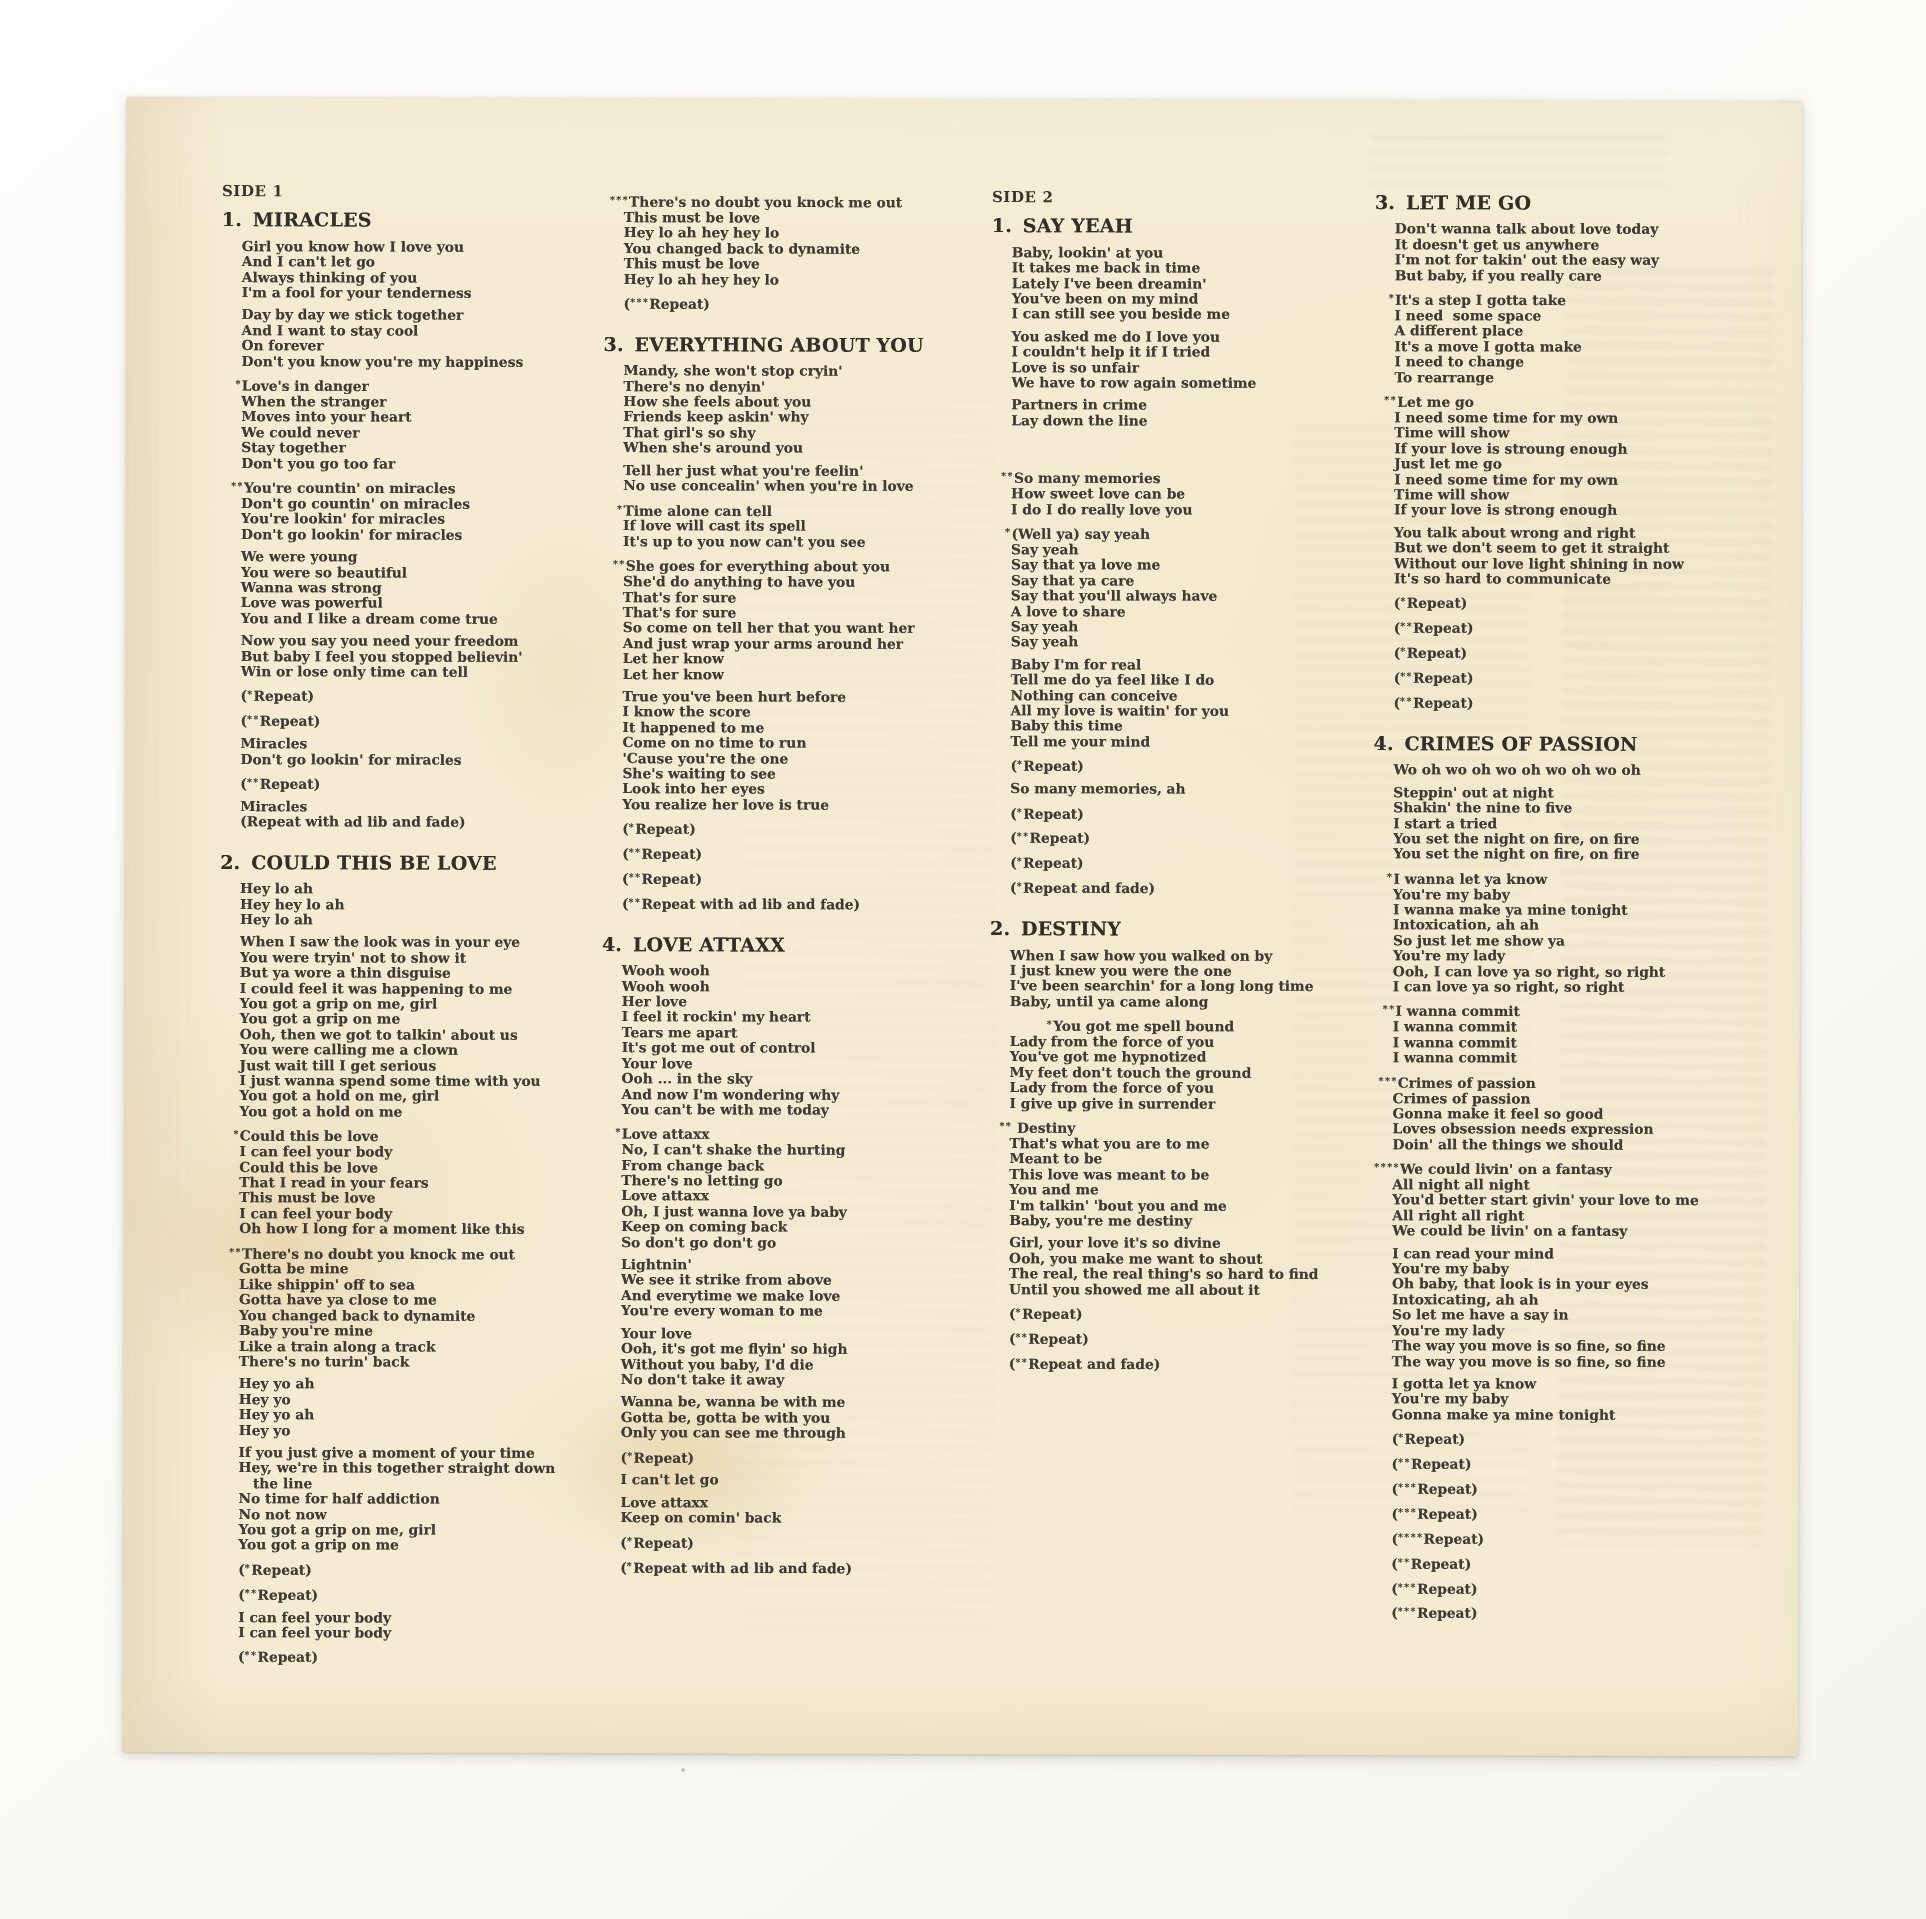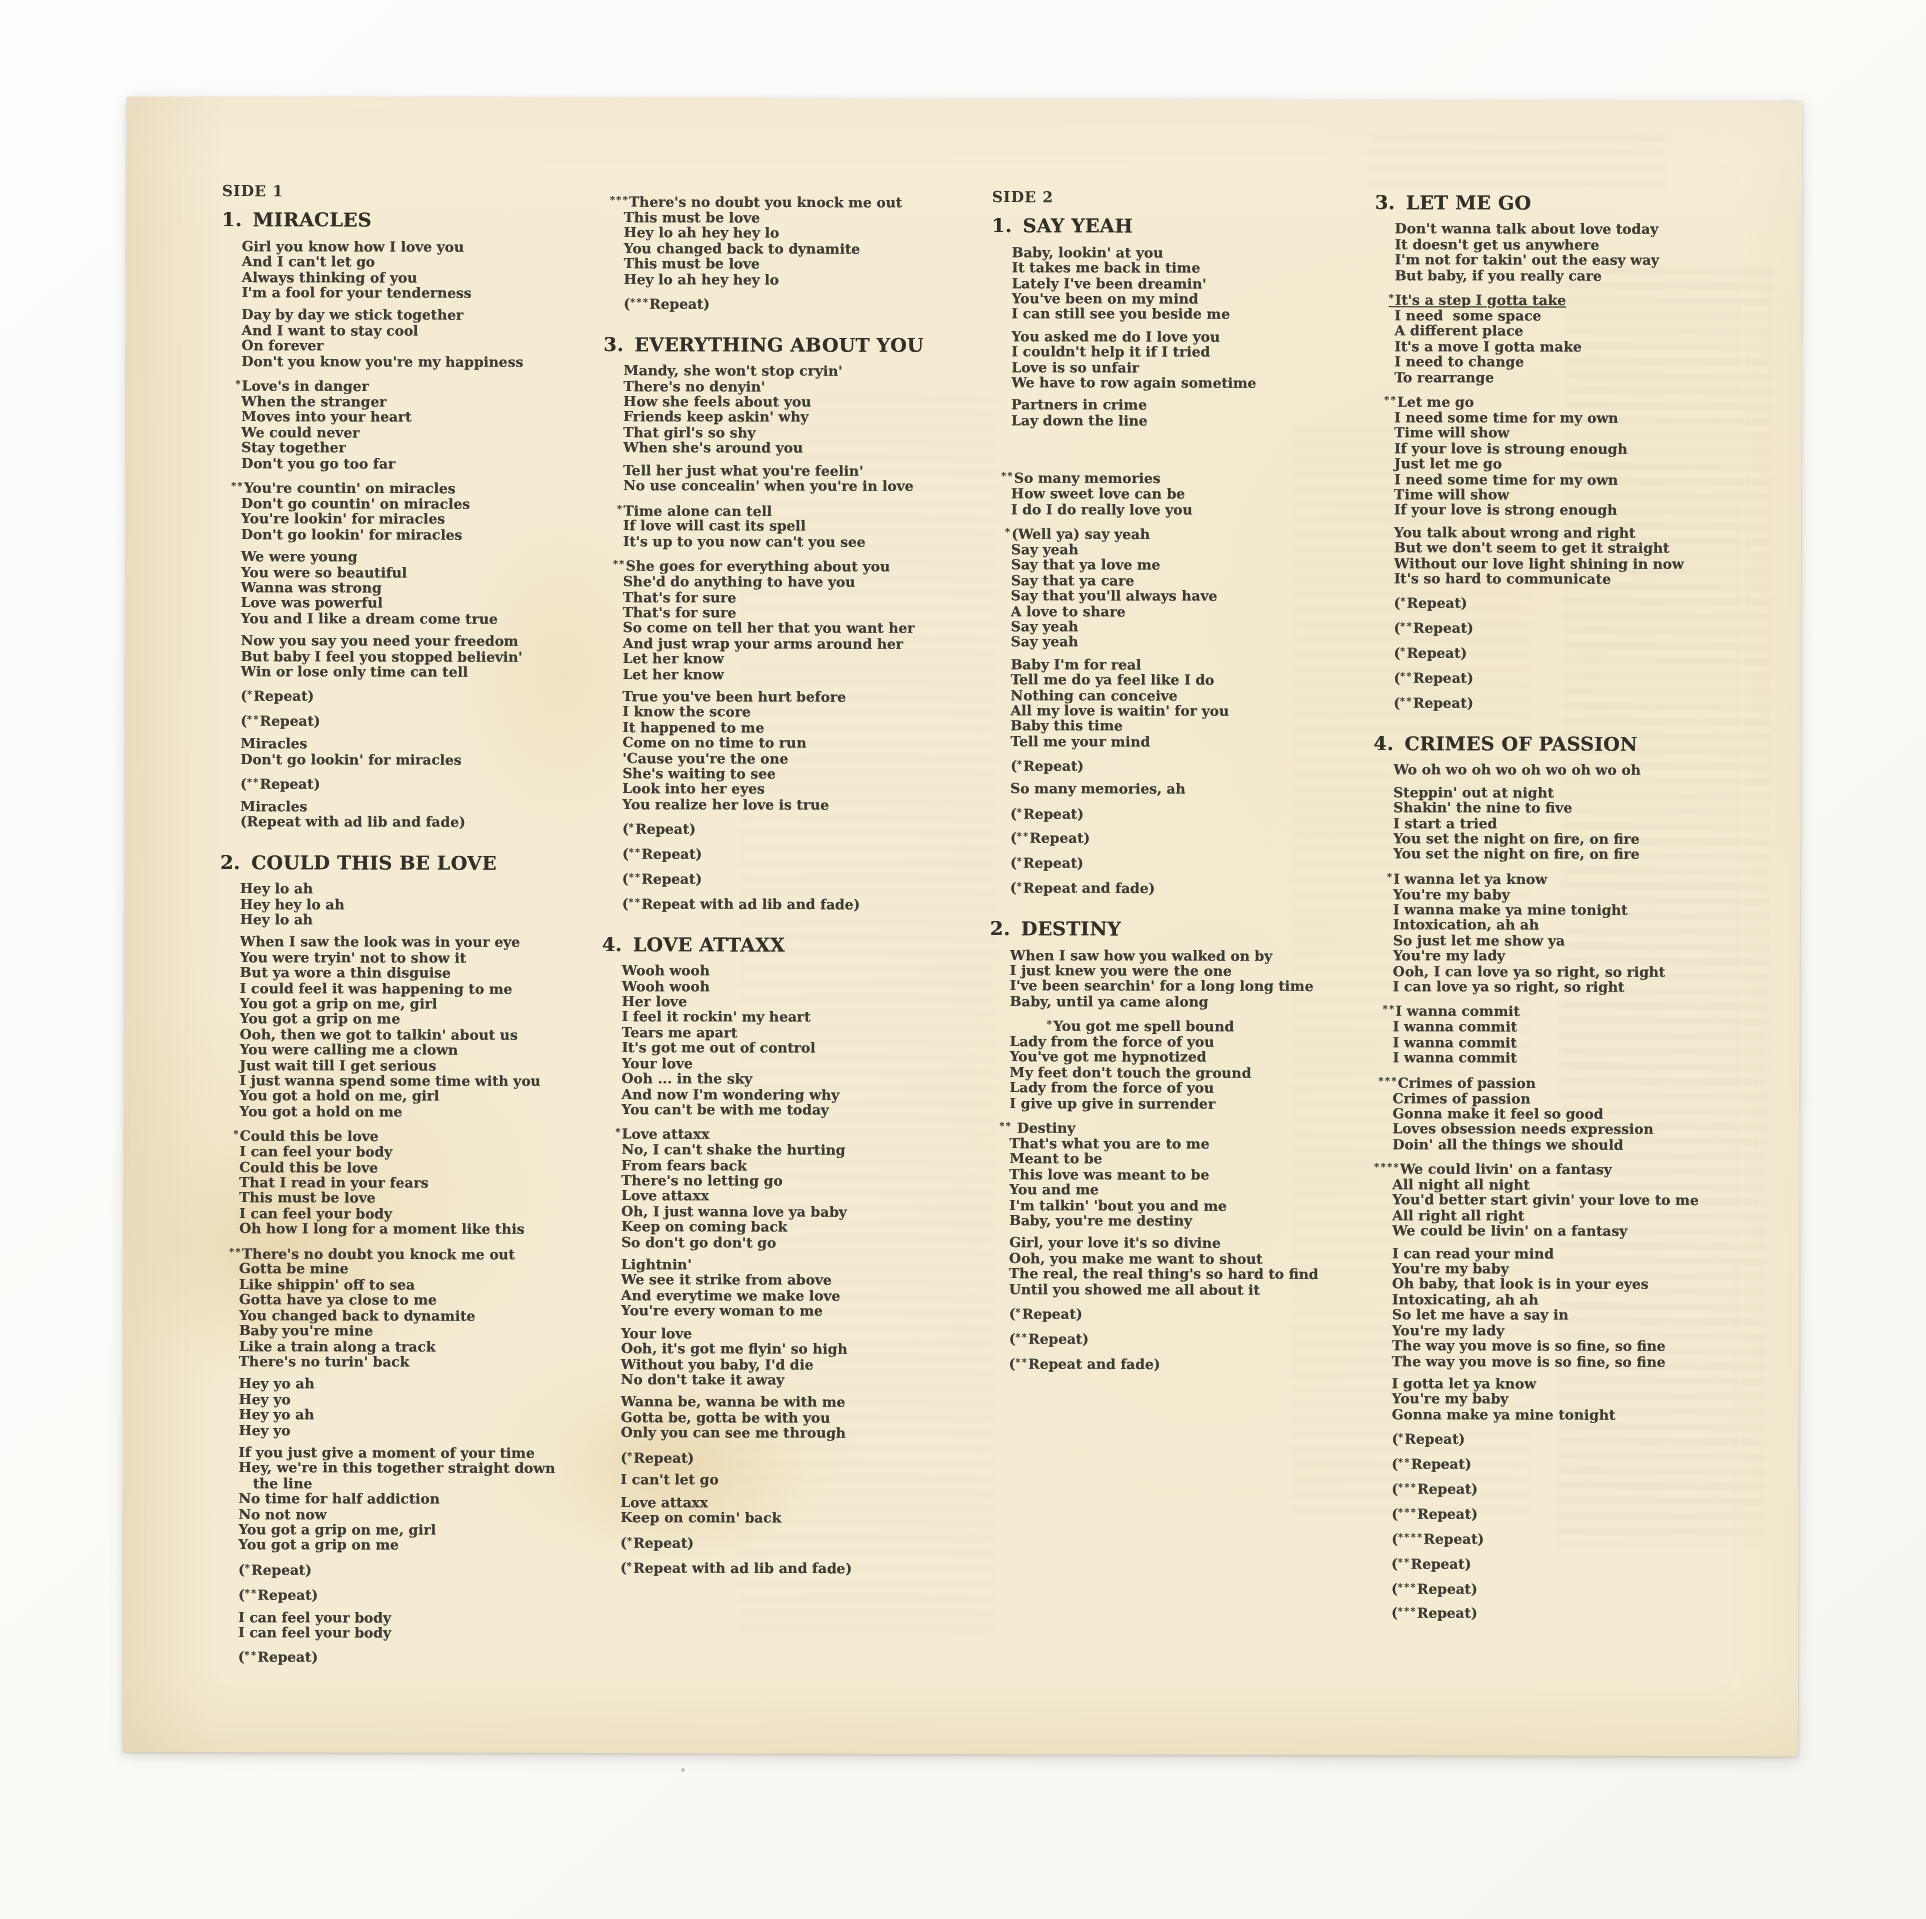--- a/index.html
+++ b/index.html
@@ -256,21 +256,21 @@
         <div class="ln"><span>Tears me apart</span></div>
         <div class="ln"><span>It's got me out of control</span></div>
         <div class="ln"><span>Your love</span></div>
         <div class="ln"><span>Ooh ... in the sky</span></div>
         <div class="ln"><span>And now I'm wondering why</span></div>
         <div class="ln"><span>You can't be with me today</span></div>
       </div>
       <div class="stanza">
         <div class="ln" style="text-indent: -6px;"><span class="ast">*</span><span>Love attaxx</span></div>
         <div class="ln"><span>No, I can't shake the hurting</span></div>
-        <div class="ln"><span>From fears back</span></div>
+        <div class="ln"><span>From change back</span></div>
         <div class="ln"><span>There's no letting go</span></div>
         <div class="ln"><span>Love attaxx</span></div>
         <div class="ln"><span>Oh, I just wanna love ya baby</span></div>
         <div class="ln"><span>Keep on coming back</span></div>
         <div class="ln"><span>So don't go don't go</span></div>
       </div>
       <div class="stanza">
         <div class="ln"><span>Lightnin'</span></div>
         <div class="ln"><span>We see it strike from above</span></div>
         <div class="ln"><span>And everytime we make love</span></div>
@@ -407,21 +407,21 @@
     </div>
   <div class="col col-4">
       <div class="title"><div class="num" style="display: inline-block;">3.</div><div class="nm" style="display: inline;">LET ME GO</div></div>
       <div class="stanza">
         <div class="ln"><span>Don't wanna talk about love today</span></div>
         <div class="ln"><span>It doesn't get us anywhere</span></div>
         <div class="ln"><span>I'm not for takin' out the easy way</span></div>
         <div class="ln"><span>But baby, if you really care</span></div>
       </div>
       <div class="stanza">
-        <div class="ln" style="text-indent: -6px; text-decoration: underline;"><span class="ast">*</span><span>It's a step I gotta take</span></div>
+        <div class="ln" style="text-indent: -6px;"><span class="ast">*</span><span>It's a step I gotta take</span></div>
         <div class="ln"><span>I need  some space</span></div>
         <div class="ln"><span>A different place</span></div>
         <div class="ln"><span>It's a move I gotta make</span></div>
         <div class="ln"><span>I need to change</span></div>
         <div class="ln"><span>To rearrange</span></div>
       </div>
       <div class="stanza">
         <div class="ln" style="text-indent: -10px;"><span class="ast">**</span><span>Let me go</span></div>
         <div class="ln"><span>I need some time for my own</span></div>
         <div class="ln"><span>Time will show</span></div>

